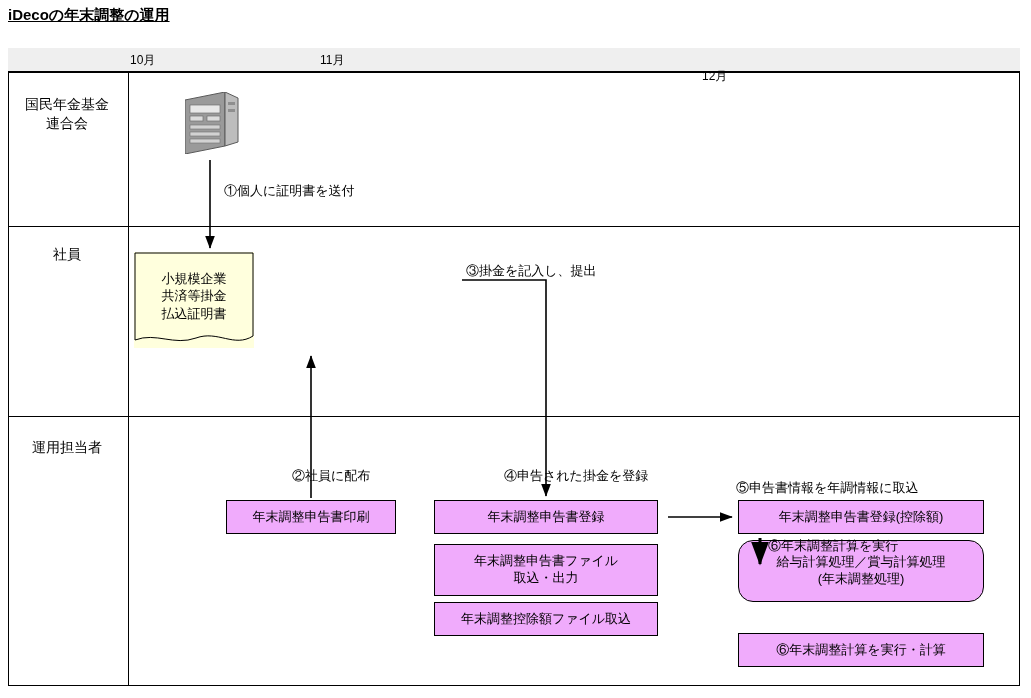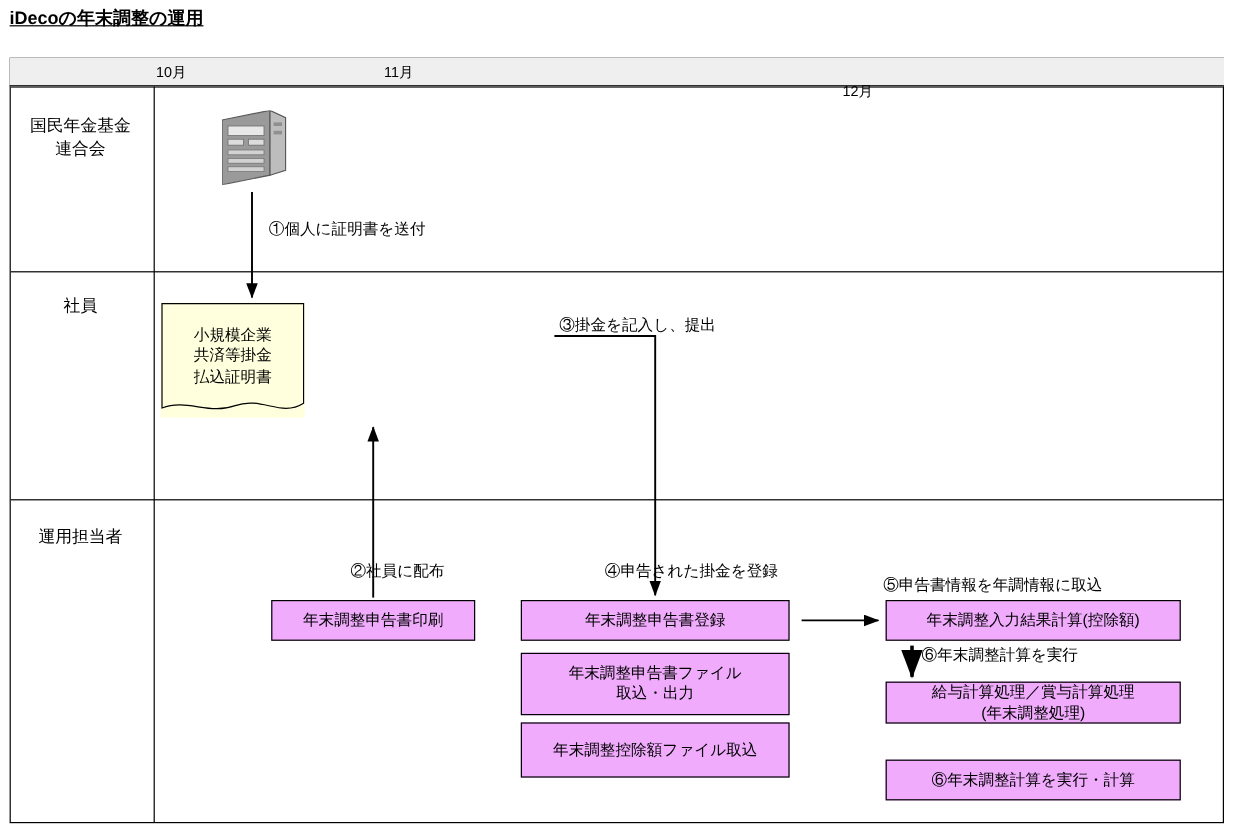--- a/index.html
+++ b/index.html
@@ -187,25 +187,25 @@
 
   <div class="box" style="left:434px; top:500px; width:224px; height:34px;">年末調整申告書登録</div>
 
   <div class="box" style="left:434px; top:544px; width:224px; height:52px;">
     <div>
       <div>年末調整申告書ファイル</div>
       <div>取込・出力</div>
     </div>
   </div>
 
-  <div class="box" style="left:434px; top:602px; width:224px; height:46px;">年末調整控除額ファイル取込</div>
-
-  <div class="box" style="left:738px; top:500px; width:246px; height:34px;">年末調整入力結果計算(控除額)</div>
-
-  <div class="box" style="left:738px; top:568px; width:246px; height:35px;">
+  <div class="box" style="left:434px; top:602px; width:224px; height:34px;">年末調整控除額ファイル取込</div>
+
+  <div class="box" style="left:738px; top:500px; width:246px; height:34px;">年末調整申告書登録(控除額)</div>
+
+  <div class="box" style="left:738px; top:540px; width:246px; height:62px;border-radius:15px;">
     <div>
       <div>給与計算処理／賞与計算処理</div>
       <div>(年末調整処理)</div>
     </div>
   </div>
 
   <div class="box" style="left:738px; top:633px; width:246px; height:34px;">⑥年末調整計算を実行・計算</div>
 
   <div class="note" style="left:224px; top:182px;">①個人に証明書を送付</div>
   <div class="note" style="left:292px; top:467px;">②社員に配布</div>

